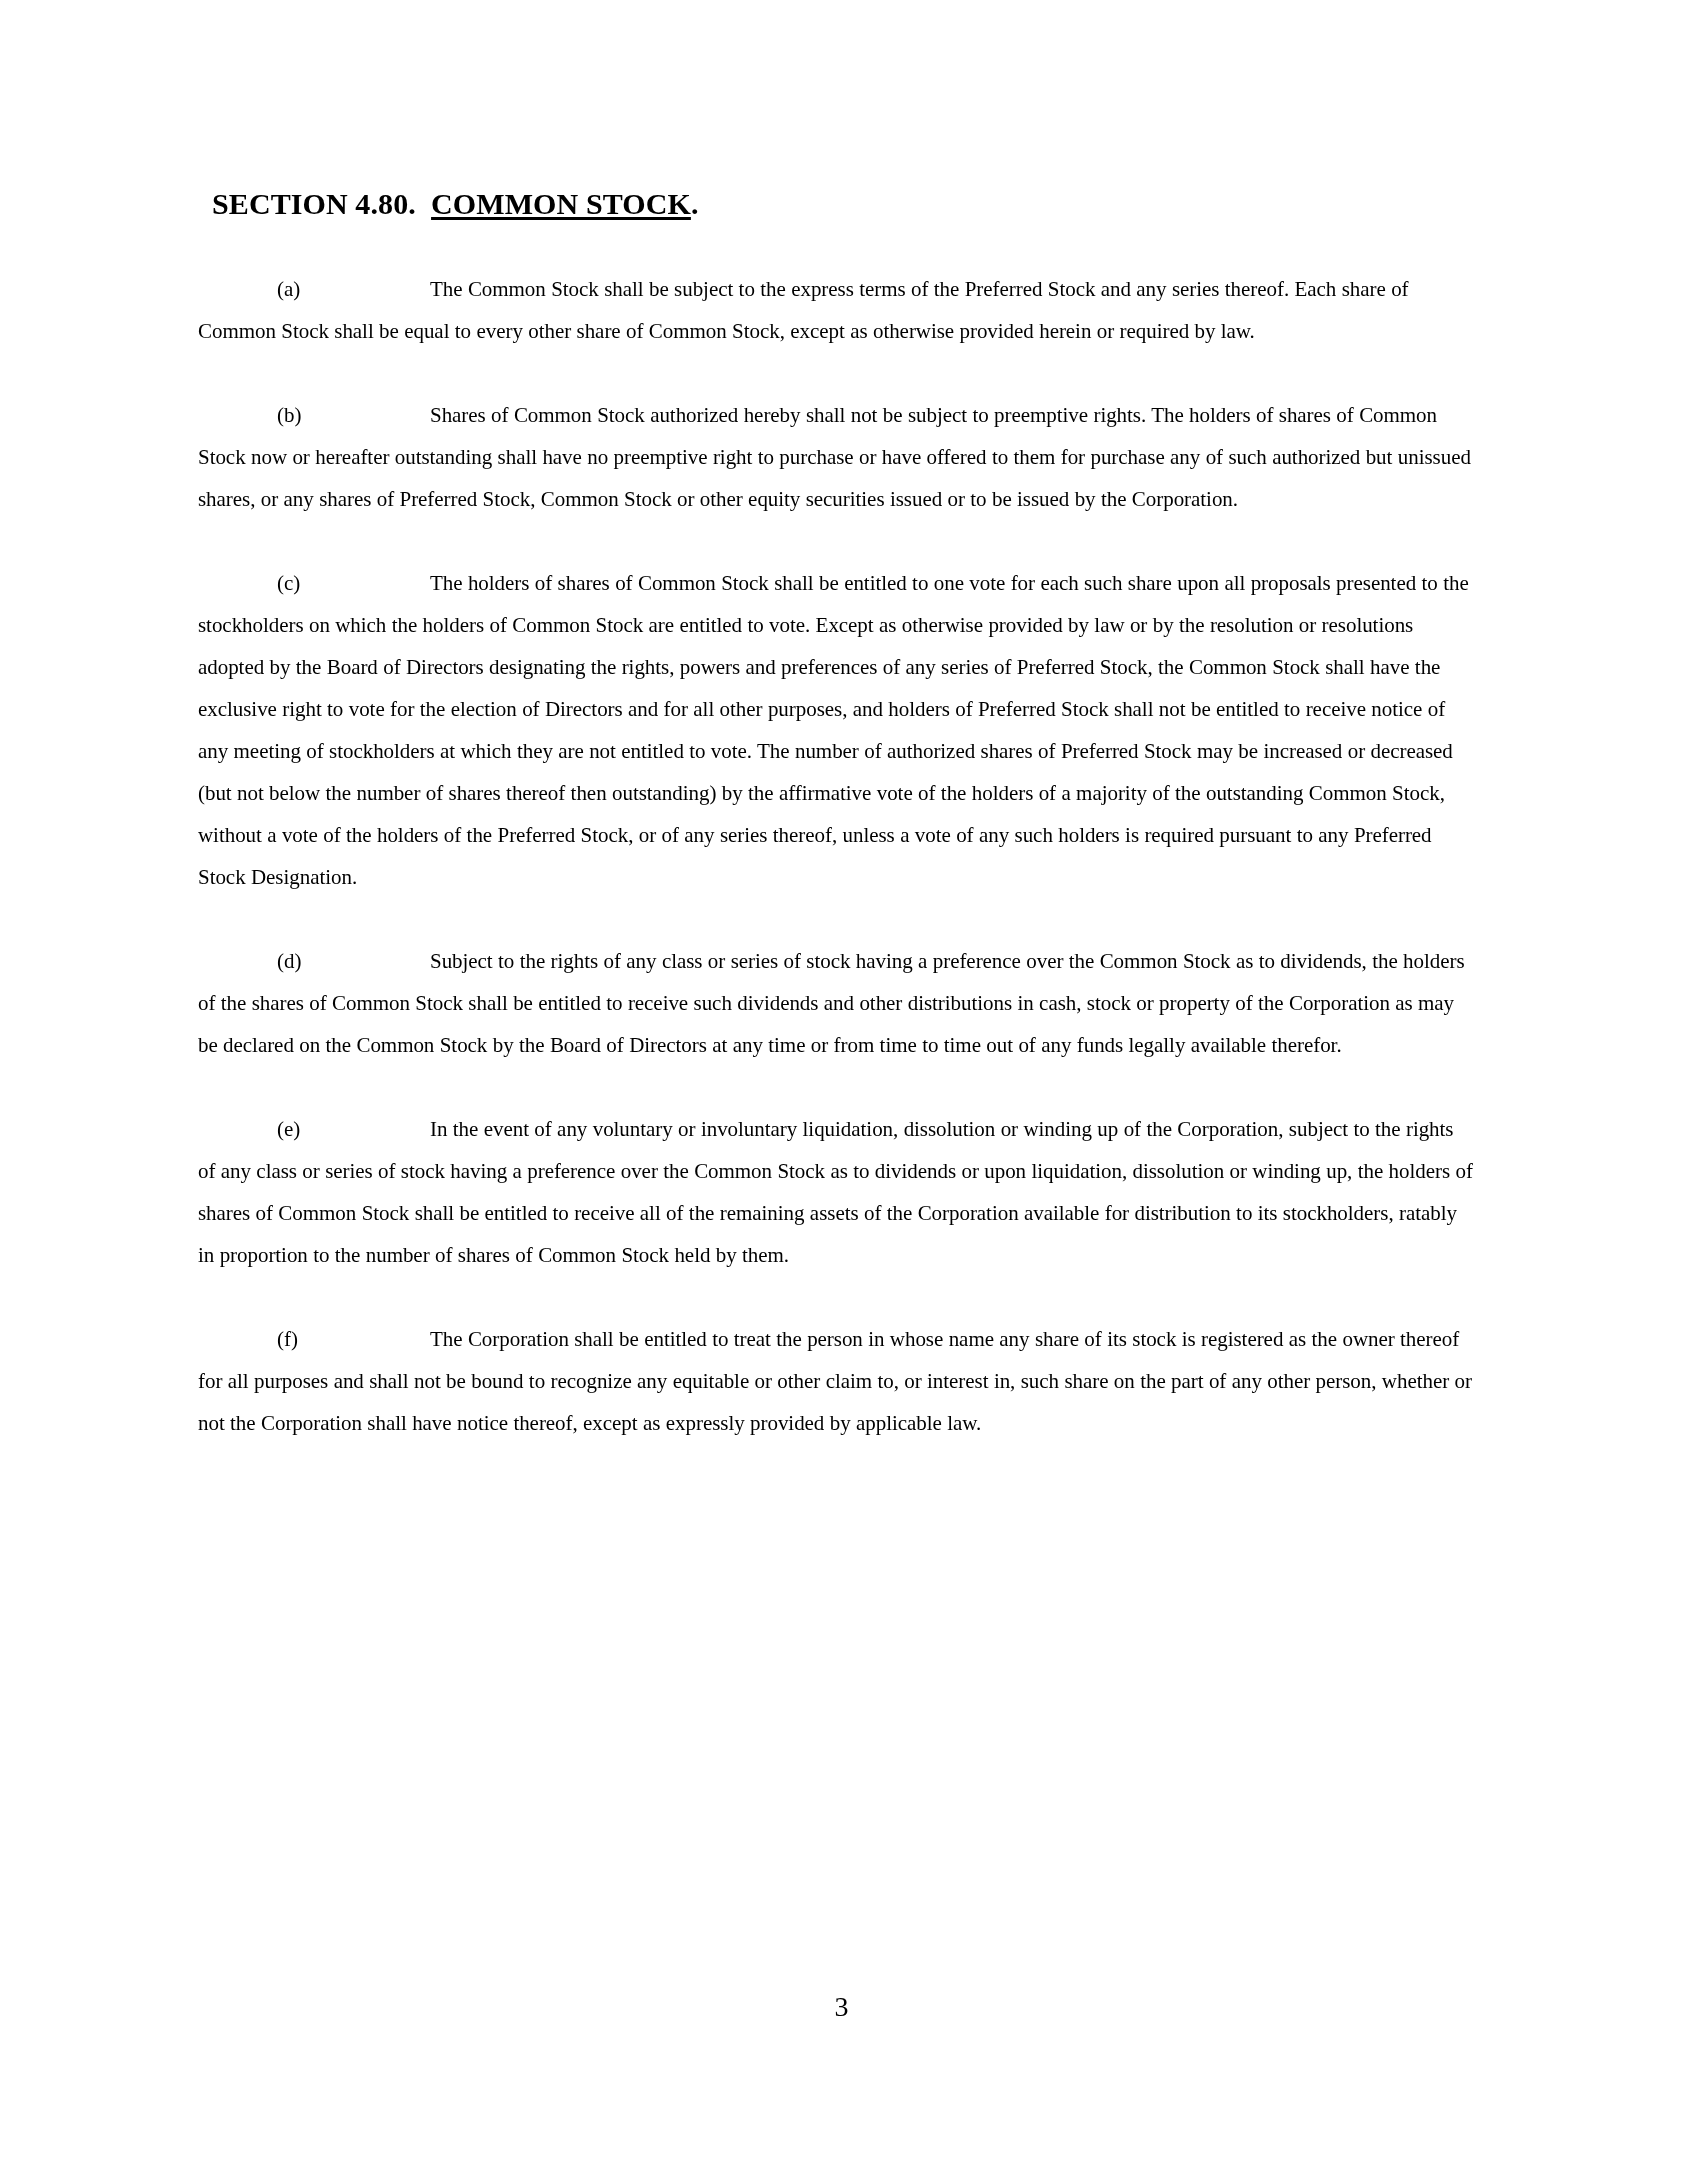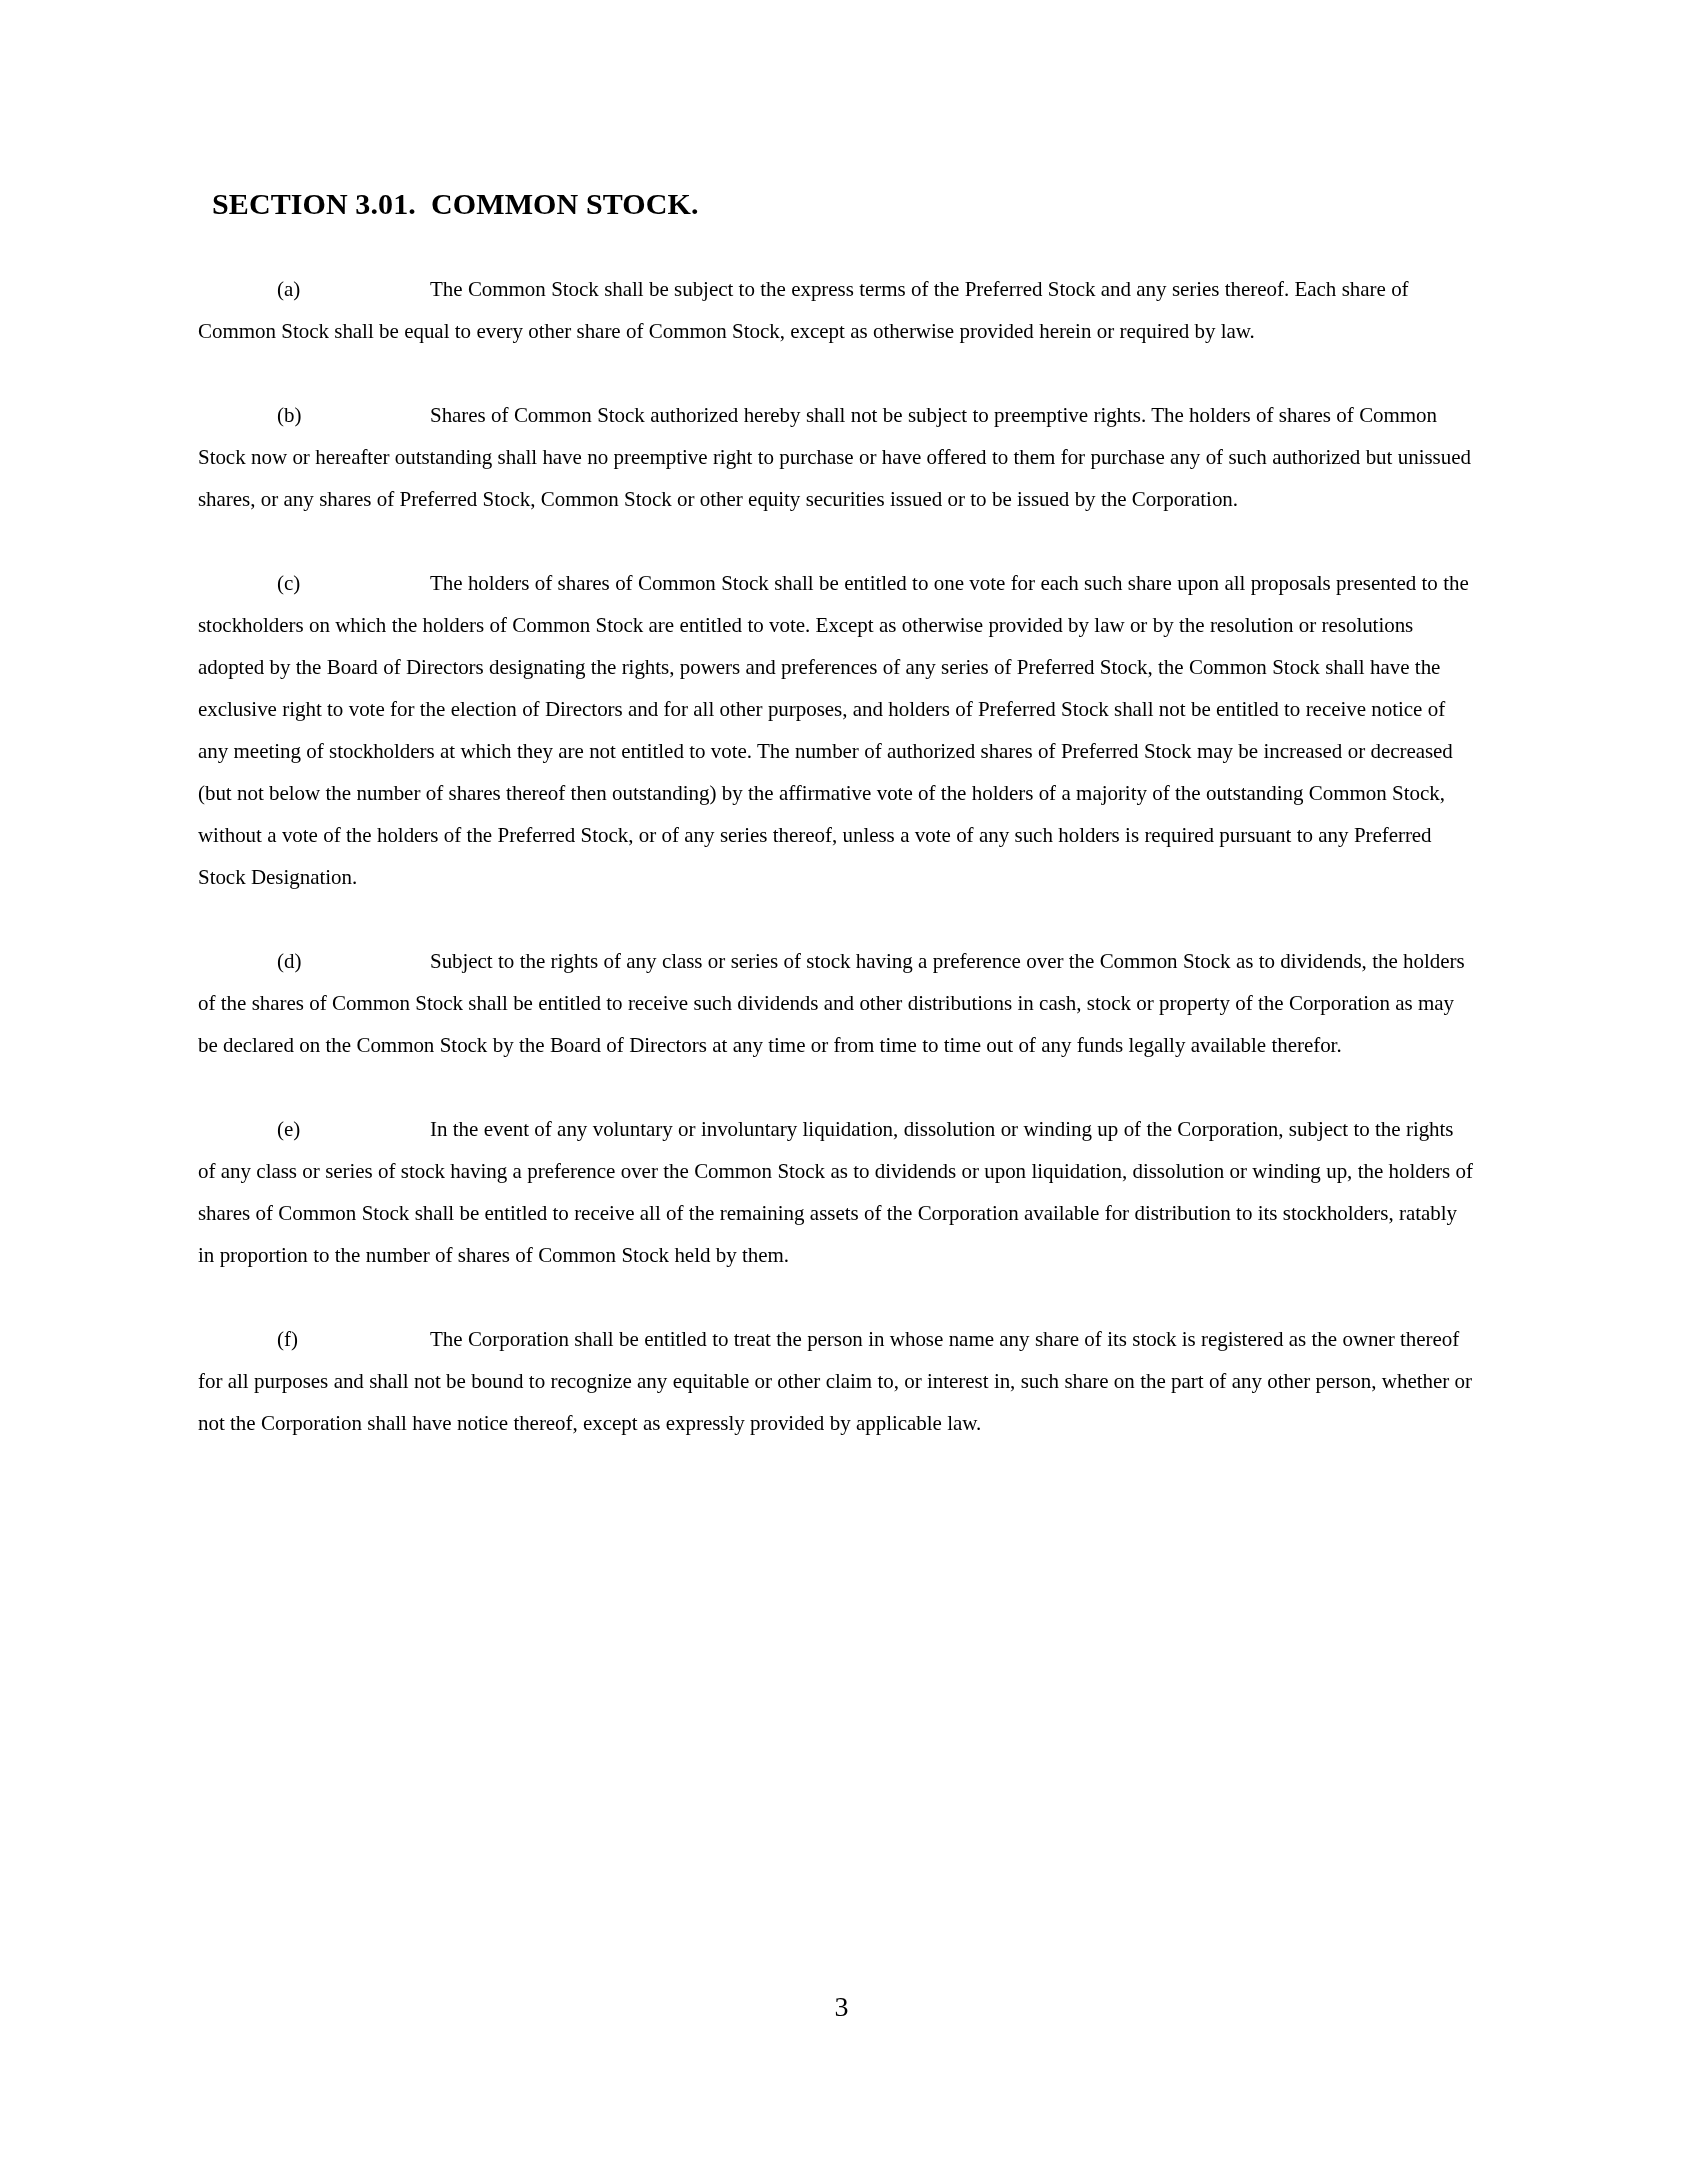--- a/index.html
+++ b/index.html
@@ -28,20 +28,21 @@
   }
   .section-heading {
     font-size: 30px;
     line-height: 40px;
     margin: 0 0 44px 0;
     padding-left: 14px;
     letter-spacing: 0.1px;
     white-space: nowrap;
   }
   .section-heading .underlined {
+    text-decoration: underline;
     text-underline-offset: 3px;
   }
   .para {
     font-size: 21px;
     line-height: 42px;
     margin: 0 0 42px 0;
     text-align: left;
     letter-spacing: -0.05px;
     word-spacing: 0.2px;
   }
@@ -64,21 +65,21 @@
     line-height: 34px;
   }
 </style>
 </head>
 <body>
 
 <div class="page">
 
   <div class="content">
 
-    <h1 class="section-heading"><span>SECTION 3.01.</span><span>&nbsp; </span><span class="underlined">COMMON STOCK</span><span>.</span></h1>
+    <h1 class="section-heading"><span>SECTION 4.80.</span><span>&nbsp; </span><span class="underlined">COMMON STOCK</span><span>.</span></h1>
 
     <p class="para"><span class="lead">(a)</span><span>The Common Stock shall be subject to the express terms of the Preferred Stock and any series thereof.  Each share of Common Stock shall be equal to every other share of Common Stock, except as otherwise provided herein or required by law.</span></p>
 
     <p class="para"><span class="lead">(b)</span><span>Shares of Common Stock authorized hereby shall not be subject to preemptive rights.  The holders of shares of Common Stock now or hereafter outstanding shall have no preemptive right to purchase or have offered to them for purchase any of such authorized but unissued shares, or any shares of Preferred Stock, Common Stock or other equity securities issued or to be issued by the Corporation.</span></p>
 
     <p class="para"><span class="lead">(c)</span><span>The holders of shares of Common Stock shall be entitled to one vote for each such share upon all proposals presented to the stockholders on which the holders of Common Stock are entitled to vote.  Except as otherwise provided by law or by the resolution or resolutions adopted by the Board of Directors designating the rights, powers and preferences of any series of Preferred Stock, the Common Stock shall have the exclusive right to vote for the election of Directors and for all other purposes, and holders of Preferred Stock shall not be entitled to receive notice of any meeting of stockholders at which they are not entitled to vote.  The number of authorized shares of Preferred Stock may be increased or decreased (but not below the number of shares thereof then outstanding) by the affirmative vote of the holders of a majority of the outstanding Common Stock, without a vote of the holders of the Preferred Stock, or of any series thereof, unless a vote of any such holders is required pursuant to any Preferred Stock Designation.</span></p>
 
     <p class="para"><span class="lead">(d)</span><span>Subject to the rights of any class or series of stock having a preference over the Common Stock as to dividends, the holders of the shares of Common Stock shall be entitled to receive such dividends and other distributions in cash, stock or property of the Corporation as may be declared on the Common Stock by the Board of Directors at any time or from time to time out of any funds legally available therefor.</span></p>
 
     <p class="para"><span class="lead">(e)</span><span>In the event of any voluntary or involuntary liquidation, dissolution or winding up of the Corporation, subject to the rights of any class or series of stock having a preference over the Common Stock as to dividends or upon liquidation, dissolution or winding up, the holders of shares of Common Stock shall be entitled to receive all of the remaining assets of the Corporation available for distribution to its stockholders, ratably in proportion to the number of shares of Common Stock held by them.</span></p>

